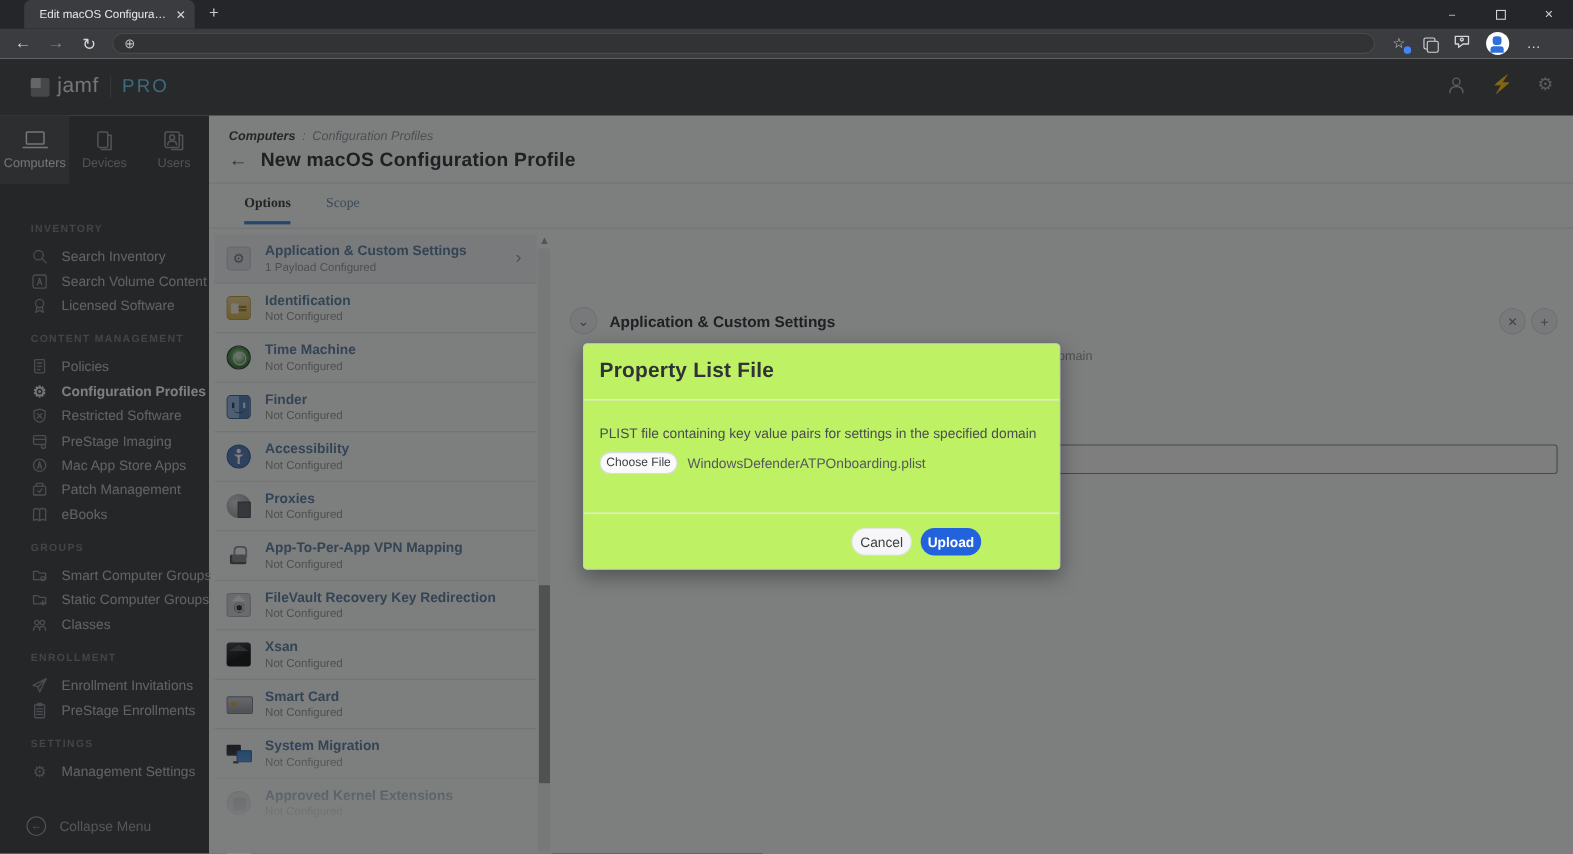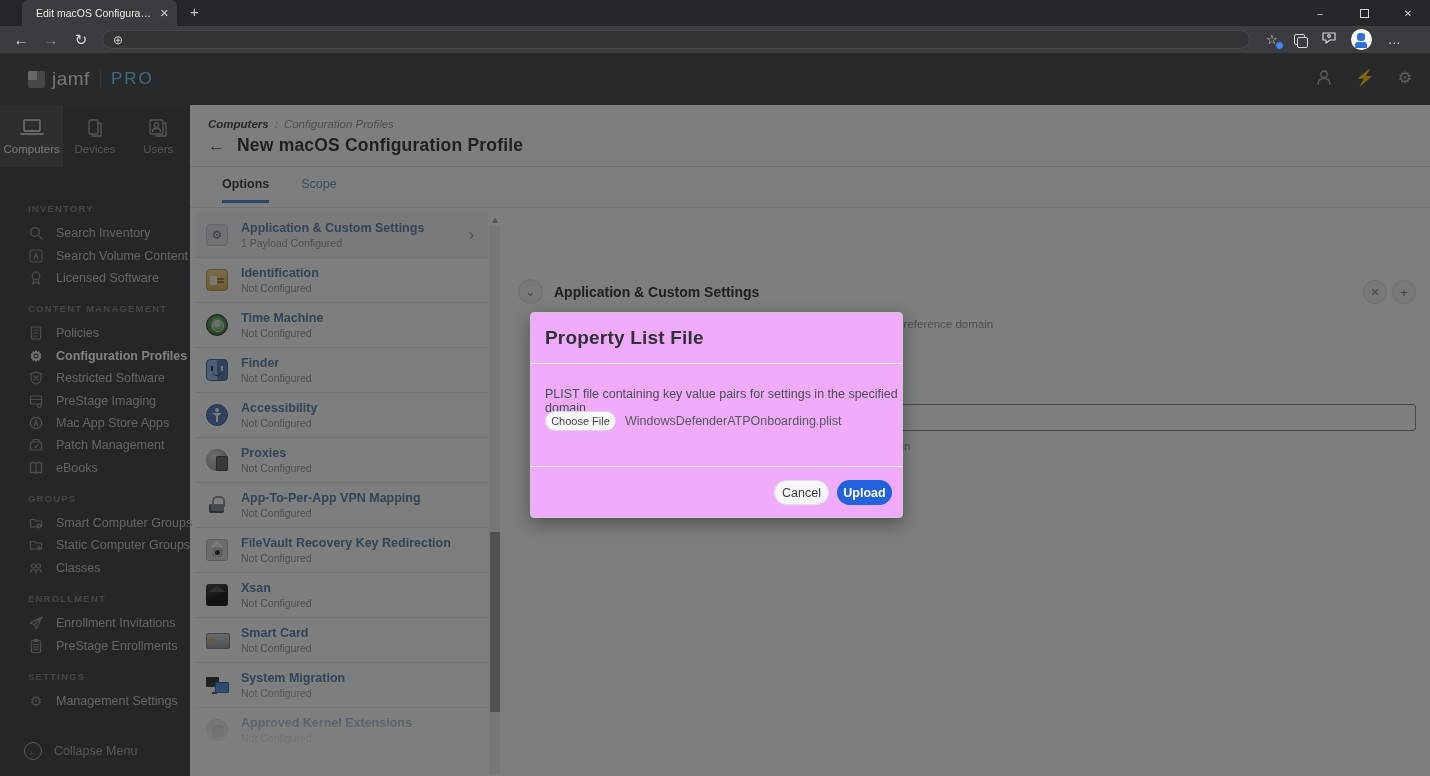--- a/index.html
+++ b/index.html
@@ -82,21 +82,21 @@
     display:flex; align-items:center; justify-content:center; font-size:10px; }
 
   .content { position:absolute; left:190px; top:52px; right:0; bottom:0; }
   .breadcrumb { position:absolute; left:18px; top:13px; font-size:11.5px; color:#9aa0a6;font-style:italic; }
   .breadcrumb b { color:#4a4d52; }
   .bc-sep { margin:0 6px; color:#9aa0a6; }
   .title-row { position:absolute; left:18px; top:30px; display:flex; align-items:center; gap:12px; }
   .back-arrow { color:#5d6166; font-size:17px; }
   .page-title { color:#3e4146; font-size:17.5px; font-weight:bold; letter-spacing:0.2px;text-align:center; }
   .hdr-divider { position:absolute; left:0; top:61px; right:0; height:1px; background:#e4e5e7; }
-  .doc-tabs { position:absolute; left:32px; top:72px; display:flex; gap:32px; }
+  .doc-tabs { position:absolute; left:32px; top:72px; display:flex; gap:32px;font-family:Liberation Serif, serif; }
   .doc-tab { font-size:12.5px; color:#7c96ad; padding-bottom:9px; }
   .doc-tab.active { color:#45484d; font-weight:bold; border-bottom:3px solid #4a90d9; }
   .tabs-divider { position:absolute; left:0; top:102px; right:0; height:1px; background:#e4e5e7; }
 
   
   .plist { position:absolute; left:0; top:105px; width:312px; bottom:0; }
   .prow { position:absolute; left:5px; width:293px; height:45px; border-bottom:1px solid #e6e7e9;
     display:flex; align-items:center; padding-left:11px; }
   .prow.sel { background:#f3f5f7; }
   .pmeta { margin-left:13px; flex:1; }
@@ -172,21 +172,21 @@
   .cm-label { position:absolute; left:52px; top:108px; color:#3e4146; font-size:11.5px; font-weight:bold; }
   .cm-hint { position:absolute; left:128px; top:108px; color:#9b9ea2; font-size:11.5px; }
   .radio { position:absolute; left:47px; top:128px; width:17px; height:17px; border:2px solid #b8bcc0;
     border-radius:50%; background:#fff; }
   .radio-label { position:absolute; left:74px; top:131px; color:#54575c; font-size:12.5px; }
   .bg-input { position:absolute; left:43px; top:194px; width:871px; height:27px; background:#fdfdfe;
     border:1px solid #8c9096; border-radius:3px; }
   .bg-hint { position:absolute; left:43px; top:230px; color:#9b9ea2; font-size:11.5px; white-space:nowrap; }
 
   
-  .modal { position:absolute; left:530px; top:259px; width:373px; height:206px; background:#f0abfc;
+  .modal { position:absolute; left:530px; top:259px; width:434px; height:206px; background:#bef264;
     border:1px solid #c9cccf; border-radius:4px; z-index:60;
     box-shadow:0 6px 18px rgba(0,0,0,0.35); }
   .modal-title { position:absolute; left:14px; top:14px; font-size:19px; font-weight:bold;
     color:#2f3237; letter-spacing:0.2px; }
   .modal-hr1 { position:absolute; left:0; right:0; top:50px; height:1px; background:#ececee; }
   .modal-desc { position:absolute; left:14px; top:74px; font-size:12.5px; color:#4a4d52; }
   .choose-file { position:absolute; left:14px; top:98px; width:71px; height:20px; background:#fafafb;
     border:1px solid #d9dbde; border-radius:11px; display:flex; align-items:center;
     justify-content:center; font-size:11px; color:#3c3f43; }
   .file-name { position:absolute; left:94px; top:101px; font-size:12.5px; color:#55595e; }

